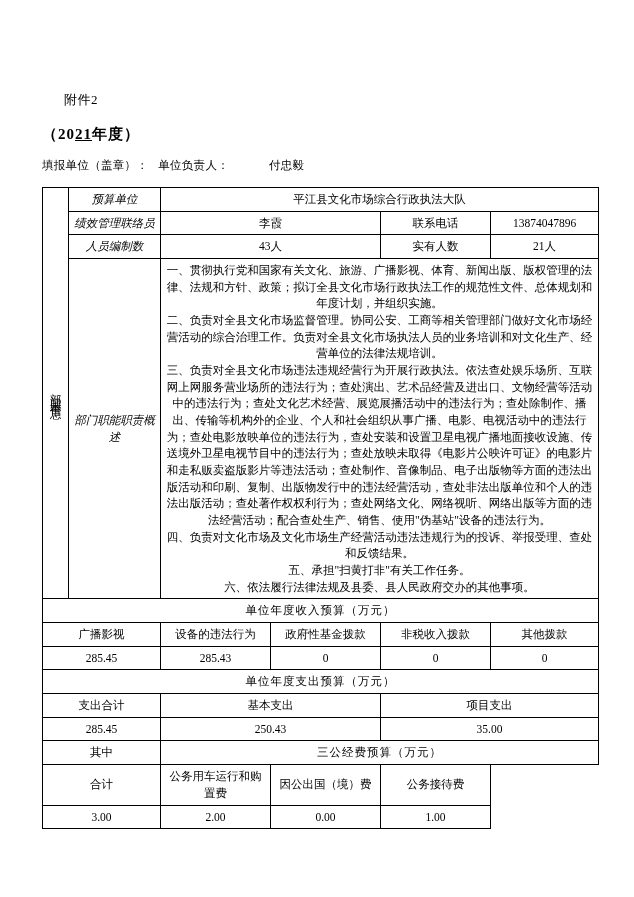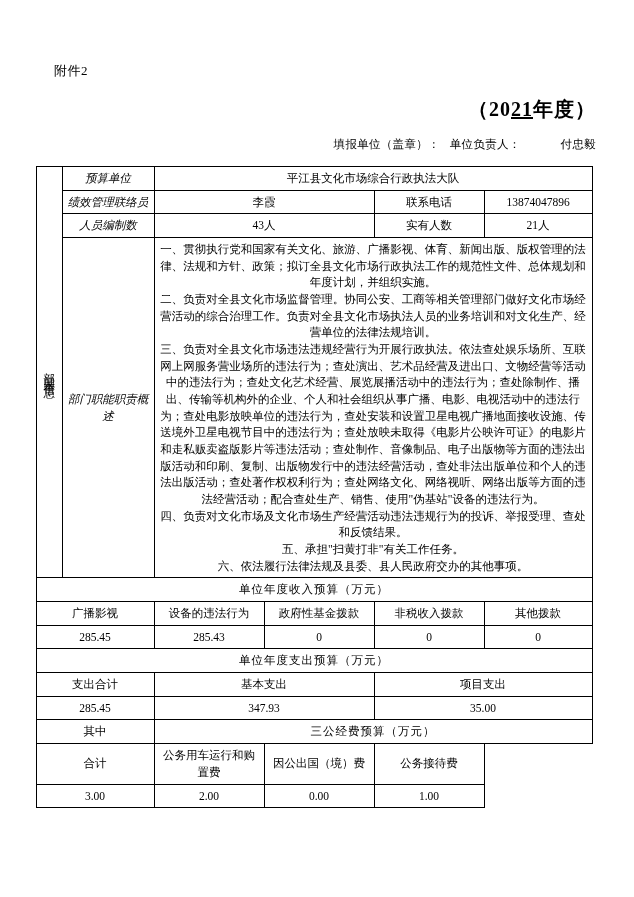--- a/index.html
+++ b/index.html
@@ -12,52 +12,53 @@
     height: 897px;
     font-family: "Liberation Serif", "DejaVu Serif", serif;
     color: #000000;
     position: relative;
     overflow: hidden;
   }
   .page {
     width: 634px;
     height: 689px;
     box-sizing: border-box;
-    padding: 50px 38px 20px 32px;
+    padding: 50px 38px 20px 42px;
     position: relative;
+    margin-top: 29px;
   }
   .attach-label {
     font-size: 13px;
     font-family: "Liberation Serif", "DejaVu Serif", serif;
     margin: 12px 0 0 22px;
     letter-spacing: 0.5px;
   }
   .doc-title {
     text-align: center;
     font-size: 21px;
     font-weight: bold;
     letter-spacing: 1px;
     margin-top: 22px;
     font-family: "Liberation Serif", "DejaVu Serif", serif;
   }
   .doc-year {
-    text-align: right;
-    font-size: 20px;
+    text-align: left;
+    font-size: 15px;
     font-weight: bold;
     margin-top: 16px;
     letter-spacing: 1px;
   }
   .doc-year .u {
     text-decoration: underline;
   }
   .fill-row {
     margin-top: 14px;
     font-size: 11.5px;
     display: flex;
-    justify-content: flex-end;
+    justify-content: flex-start;
     gap: 0px;
     letter-spacing: 0.3px;
   }
   .fill-row .seg1 { margin-right: 10px; }
   .fill-row .seg2 { margin-right: 56px; }
   .fill-row .seg3 { }
   .fill-row .seg4 { margin-left: 40px; }
 
   table.main {
     border-collapse: collapse;
@@ -196,21 +197,21 @@
       <tr>
         <td class="section-title" colspan="6">单位年度支出预算（万元）</td>
       </tr>
       <tr>
         <td colspan="2">支出合计</td>
         <td colspan="2">基本支出</td>
         <td colspan="2">项目支出</td>
       </tr>
       <tr>
         <td class="num" colspan="2">285.45</td>
-        <td class="num" colspan="2">347.93</td>
+        <td class="num" colspan="2">250.43</td>
         <td class="num" colspan="2">35.00</td>
       </tr>
 
       <tr>
         <td colspan="2">其中</td>
         <td class="section-title" colspan="4">三公经费预算（万元）</td>
       </tr>
       <tr>
         <td colspan="2">合计</td>
         <td>公务用车运行和购置费</td>

